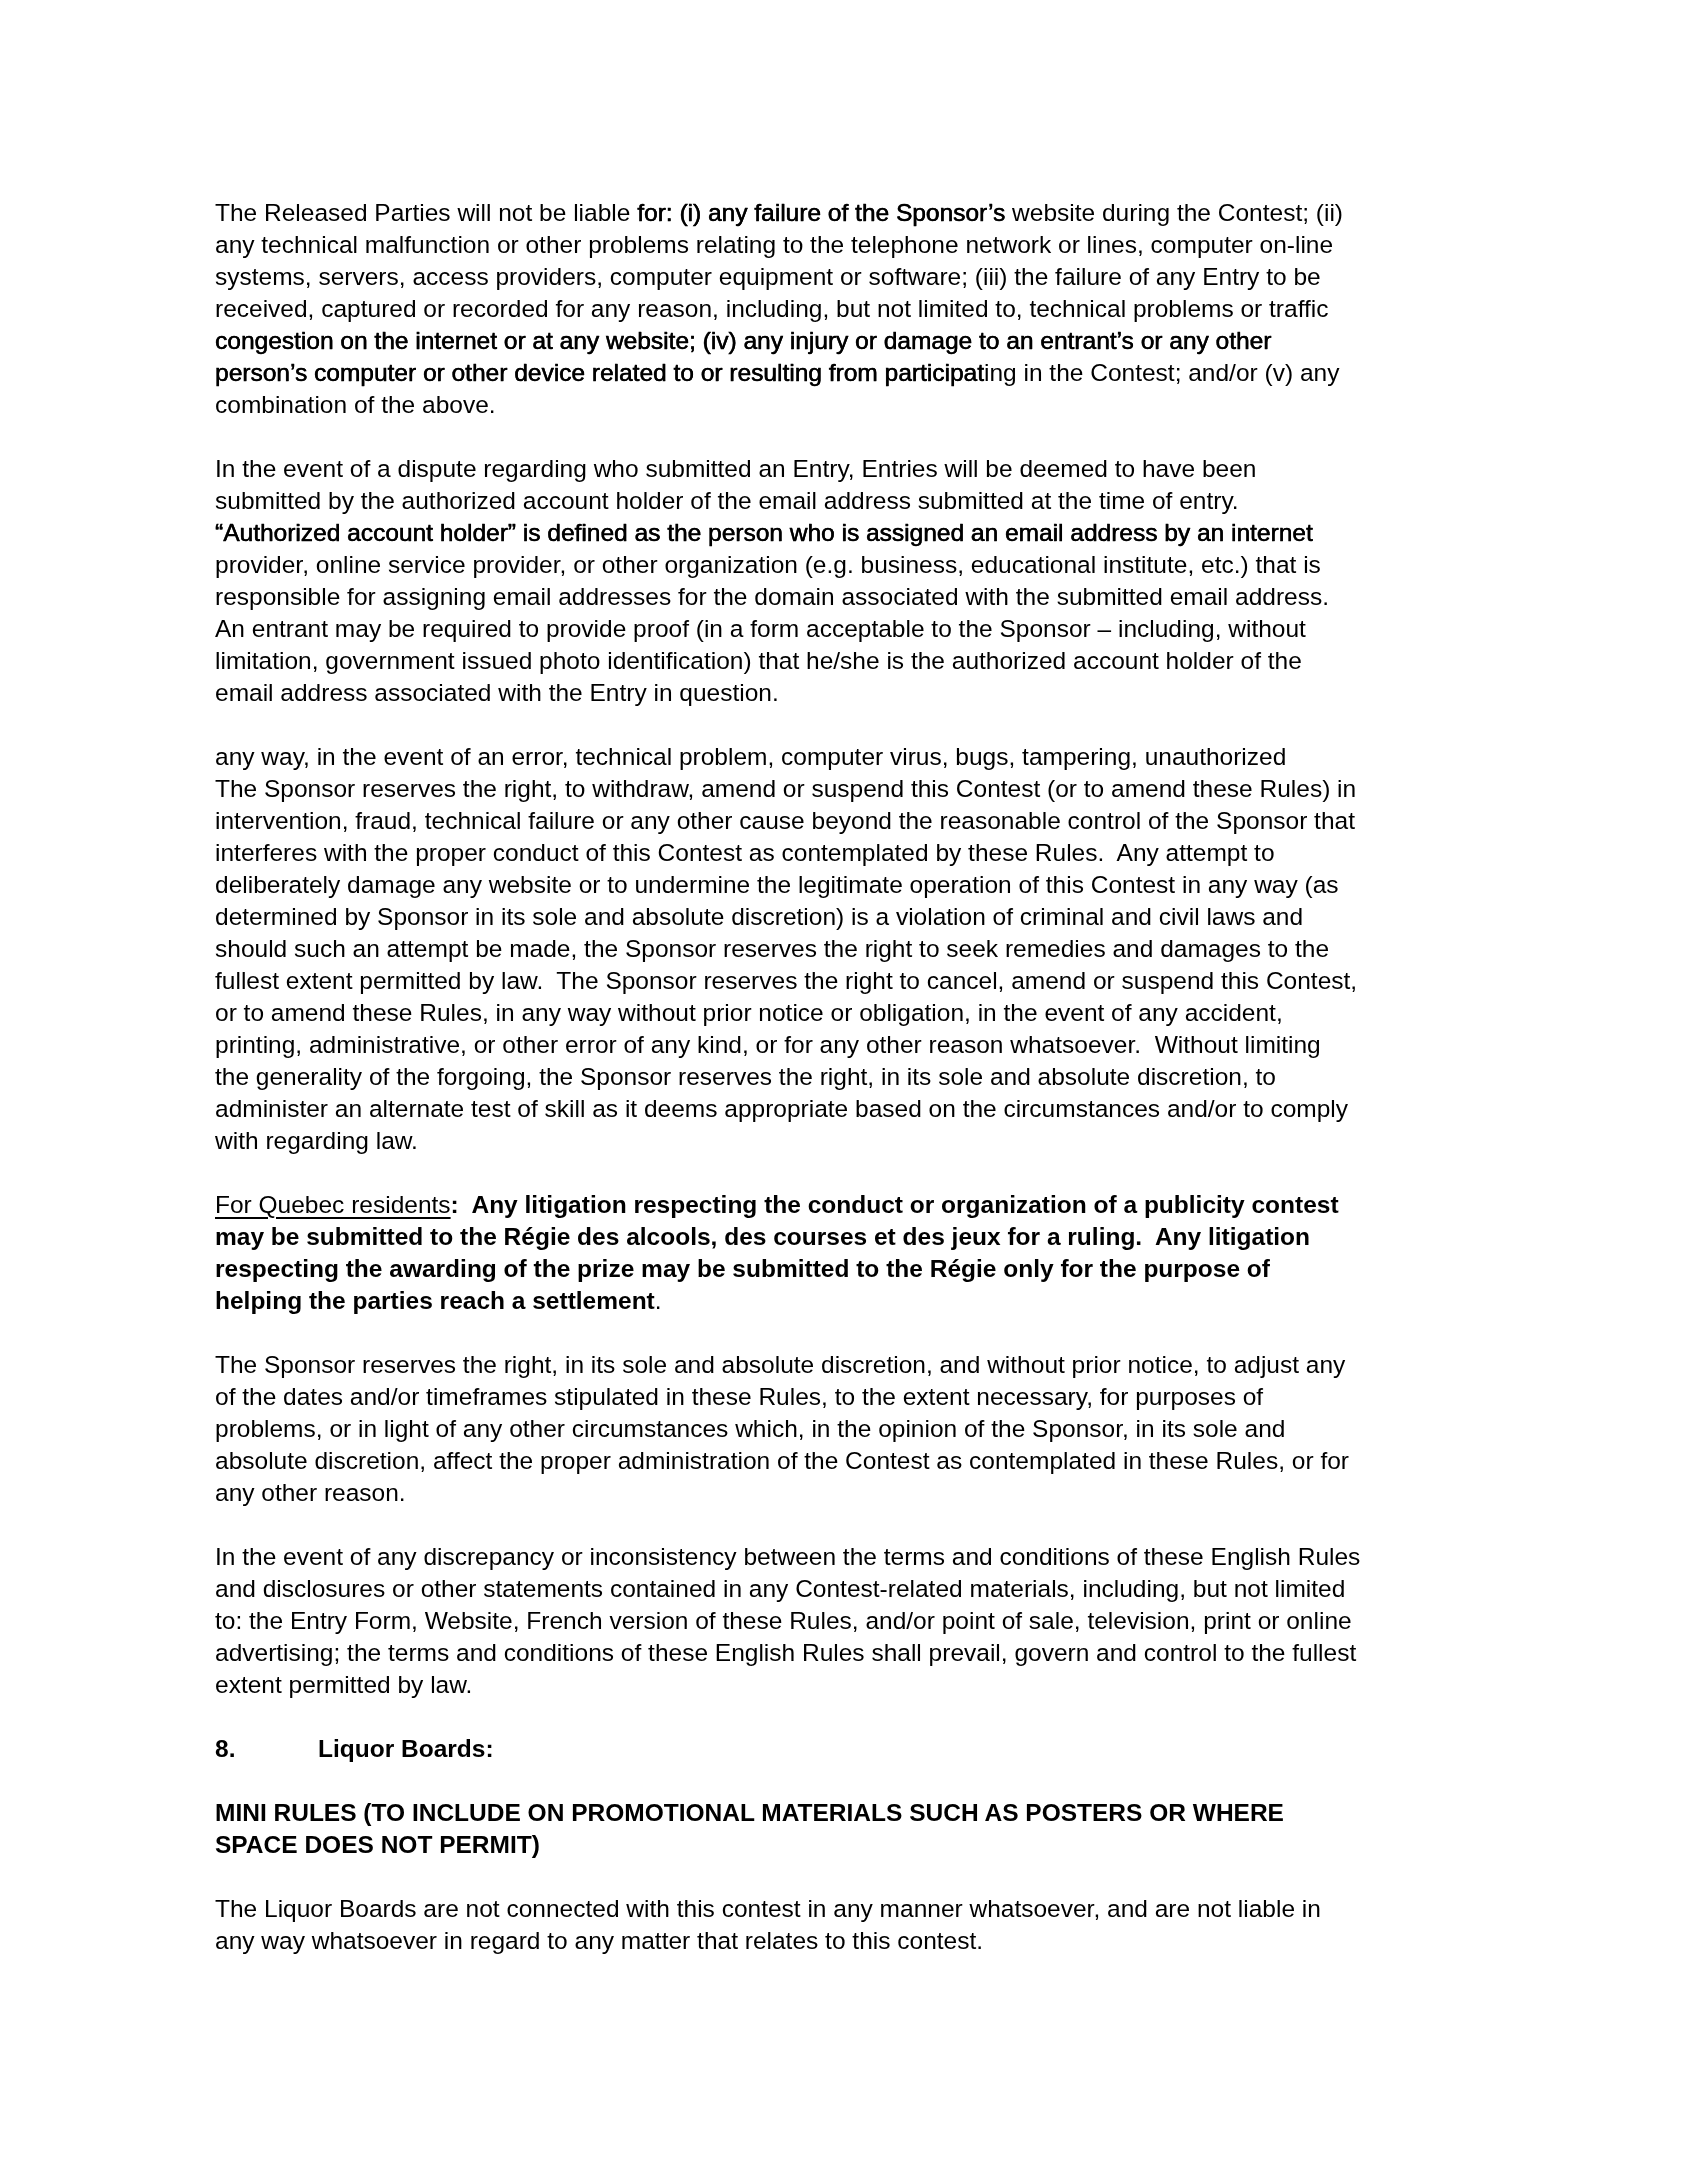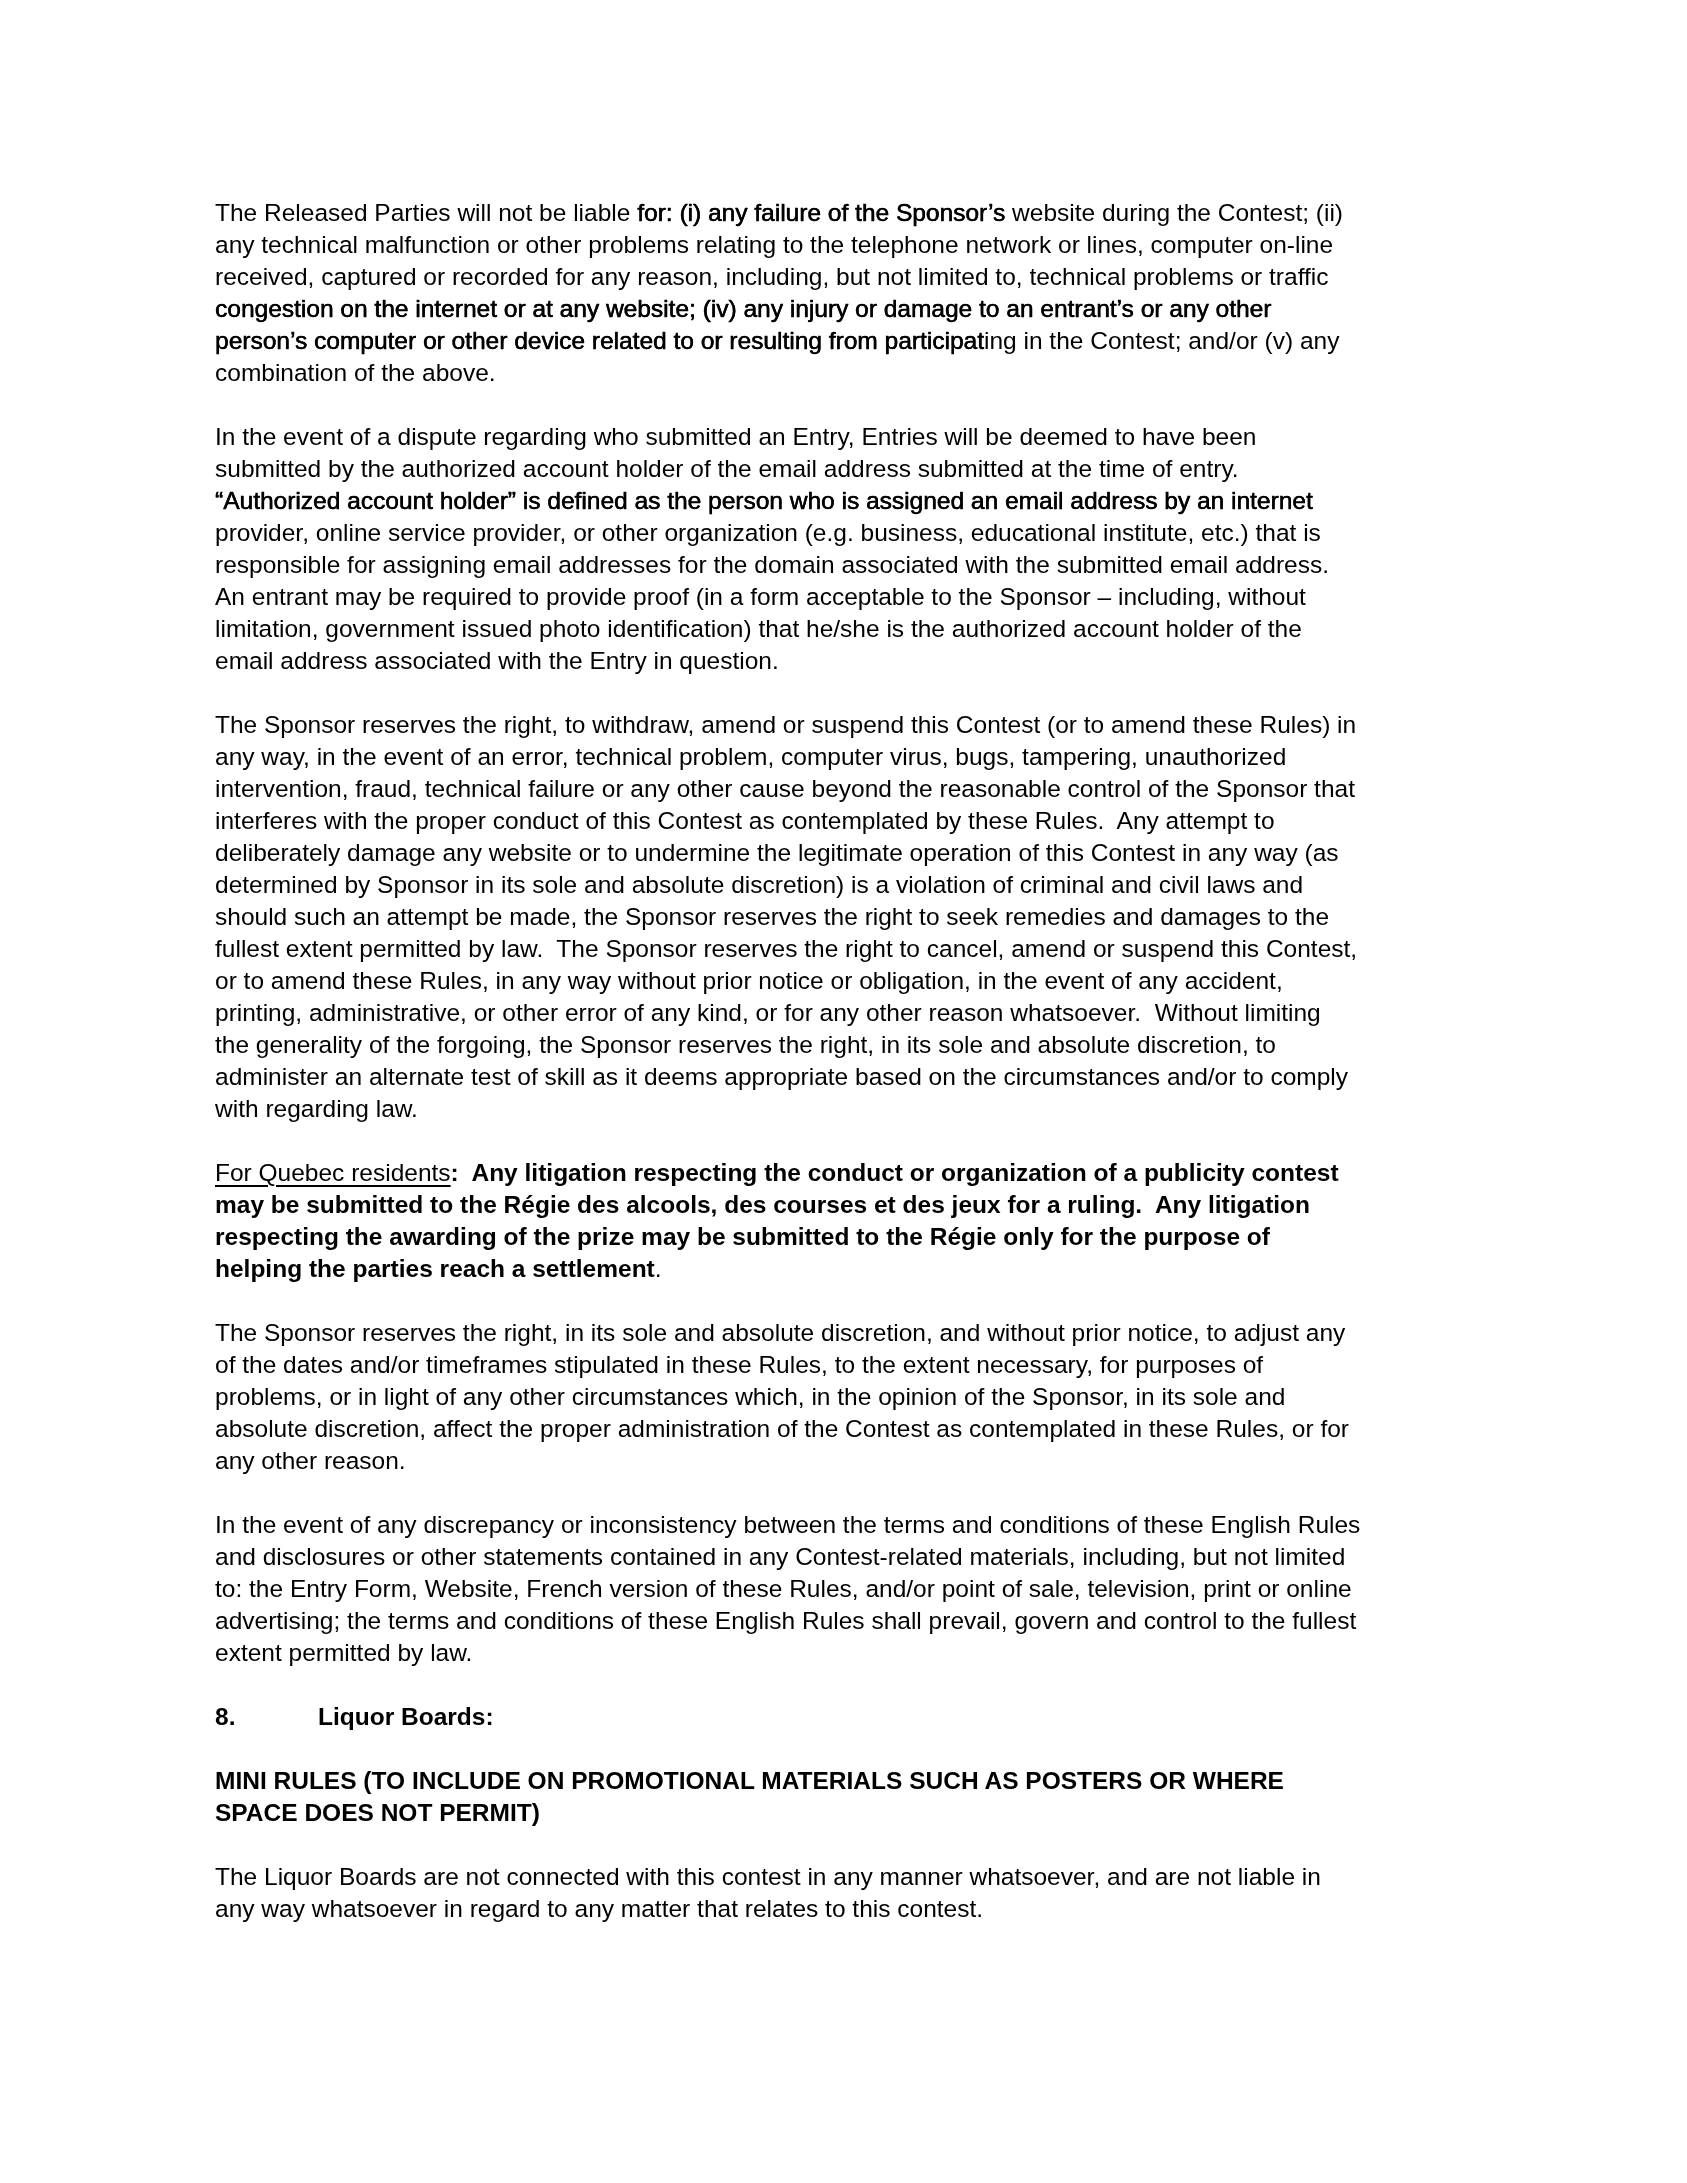--- a/index.html
+++ b/index.html
@@ -44,38 +44,39 @@
   }
 </style>
 </head>
 <body>
 
 <div class="page">
   <div class="content" id="doc-content">
       <div class="block">
         <div class="line"><span class="w-n">The Released Parties will not be liable </span><span class="w-h">for: (i) any failure of the Sponsor’s</span><span class="w-n"> website during the Contest; (ii)</span></div>
         <div class="line"><span class="w-n">any technical malfunction or other problems relating to the telephone network or lines, computer on-line</span></div>
+        <div class="line"><span class="w-n">systems, servers, access providers, computer equipment or software; (iii) the failure of any Entry to be</span></div>
         <div class="line"><span class="w-n">received, captured or recorded for any reason, including, but not limited to, technical problems or traffic</span></div>
         <div class="line"><span class="w-h">congestion on the internet or at any website; (iv) any injury or damage to an entrant’s or any other</span></div>
         <div class="line"><span class="w-h">person’s computer or other device related to or resulting from participat</span><span class="w-n">ing in the Contest; and/or (v) any</span></div>
         <div class="line"><span class="w-n">combination of the above.</span></div>
       </div>
       <div class="block">
         <div class="line"><span class="w-n">In the event of a dispute regarding who submitted an Entry, Entries will be deemed to have been</span></div>
         <div class="line"><span class="w-n">submitted by the authorized account holder of the email address submitted at the time of entry.</span></div>
         <div class="line"><span class="w-h">“Authorized account holder” is defined as the person who is assigned an email address by an internet</span></div>
         <div class="line"><span class="w-n">provider, online service provider, or other organization (e.g. business, educational institute, etc.) that is</span></div>
         <div class="line"><span class="w-n">responsible for assigning email addresses for the domain associated with the submitted email address.</span></div>
         <div class="line"><span class="w-n">An entrant may be required to provide proof (in a form acceptable to the Sponsor – including, without</span></div>
         <div class="line"><span class="w-n">limitation, government issued photo identification) that he/she is the authorized account holder of the</span></div>
         <div class="line"><span class="w-n">email address associated with the Entry in question.</span></div>
       </div>
       <div class="block">
+        <div class="line"><span class="w-n">any way, in the event of an error, technical problem, computer virus, bugs, tampering, unauthorized</span></div>
         <div class="line"><span class="w-n">The Sponsor reserves the right, to withdraw, amend or suspend this Contest (or to amend these Rules) in</span></div>
-        <div class="line"><span class="w-n">any way, in the event of an error, technical problem, computer virus, bugs, tampering, unauthorized</span></div>
         <div class="line"><span class="w-n">intervention, fraud, technical failure or any other cause beyond the reasonable control of the Sponsor that</span></div>
         <div class="line"><span class="w-n">interferes with the proper conduct of this Contest as contemplated by these Rules.  Any attempt to</span></div>
         <div class="line"><span class="w-n">deliberately damage any website or to undermine the legitimate operation of this Contest in any way (as</span></div>
         <div class="line"><span class="w-n">determined by Sponsor in its sole and absolute discretion) is a violation of criminal and civil laws and</span></div>
         <div class="line"><span class="w-n">should such an attempt be made, the Sponsor reserves the right to seek remedies and damages to the</span></div>
         <div class="line"><span class="w-n">fullest extent permitted by law.  The Sponsor reserves the right to cancel, amend or suspend this Contest,</span></div>
         <div class="line"><span class="w-n">or to amend these Rules, in any way without prior notice or obligation, in the event of any accident,</span></div>
         <div class="line"><span class="w-n">printing, administrative, or other error of any kind, or for any other reason whatsoever.  Without limiting</span></div>
         <div class="line"><span class="w-n">the generality of the forgoing, the Sponsor reserves the right, in its sole and absolute discretion, to</span></div>
         <div class="line"><span class="w-n">administer an alternate test of skill as it deems appropriate based on the circumstances and/or to comply</span></div>

